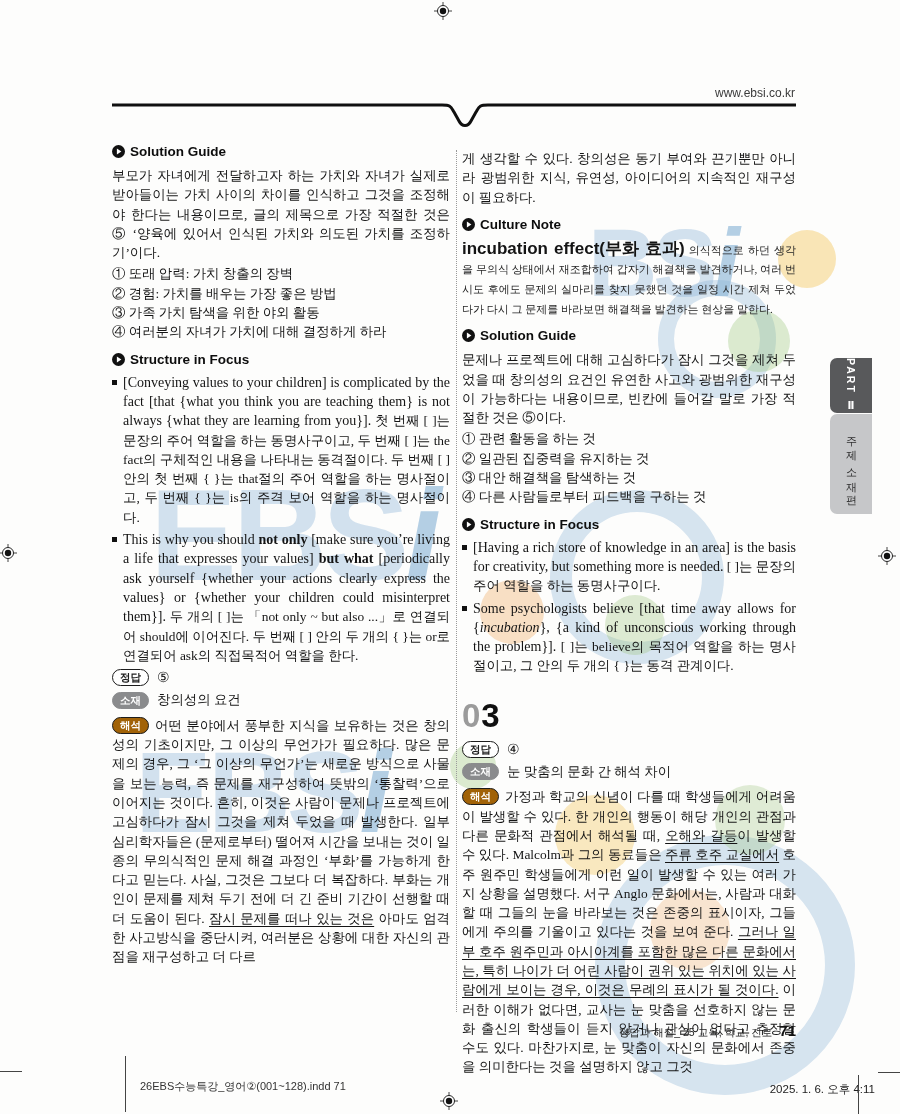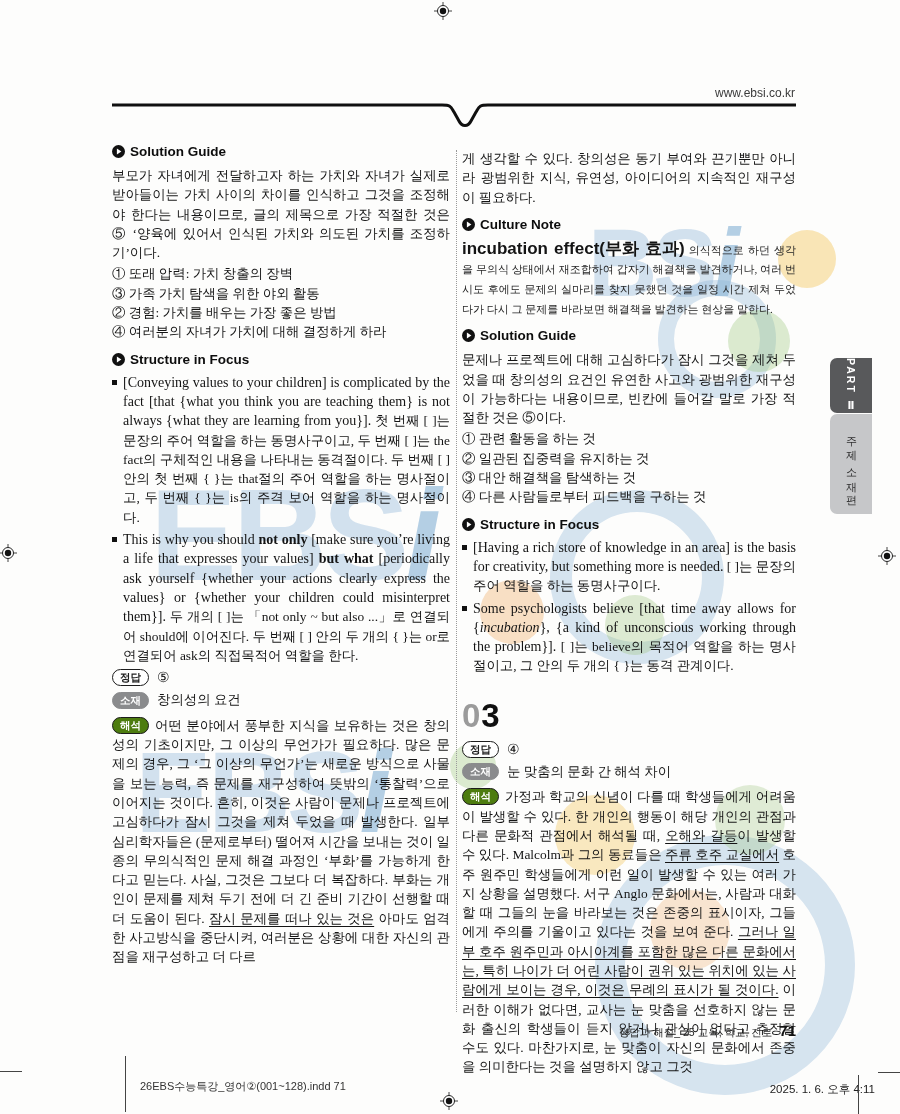--- a/index.html
+++ b/index.html
@@ -40,21 +40,21 @@
   i.it{font-style:italic;}
 
   .qnum{font-family:"Liberation Sans","DejaVu Sans",sans-serif;font-weight:700;font-size:33px;line-height:36px;letter-spacing:1px;margin:22px 0 6px;text-align:left;}
   .qnum .zero{color:#9b9b9b;}
   .qnum .dig{color:#101010;}
 
   .badge-row{display:flex;align-items:center;gap:8px;margin:2px 0 3px;text-align:left;}
   .badge{display:inline-block;box-sizing:border-box;min-width:37px;text-align:center;font-family:"Liberation Sans","DejaVu Sans",sans-serif;font-size:10.5px;font-weight:700;line-height:15px;border-radius:9px;padding:0 7px;}
   .badge.answer{border:1.4px solid #1c1c1c;color:#1c1c1c;background:#fff;}
   .badge.topic{background:#8a8b8d;color:#fff;border:1.4px solid #8a8b8d;}
-  .badge.interp{background:#4d7c0f;color:#fff;border:1.4px solid #1c1c1c;}
+  .badge.interp{background:#a16207;color:#fff;border:1.4px solid #1c1c1c;}
   .badge.inline{margin-right:6px;position:relative;top:-1px;}
   .answer-value{font-size:14px;}
 
   .u{text-decoration:underline;text-underline-offset:3px;}
 
   .cn-term{font-family:"Liberation Sans","DejaVu Sans",sans-serif;font-weight:700;font-size:17px;}
   .cn-body{font-size:11px;line-height:18.6px;color:#232323;}
 
   
   .side-tab{position:absolute;left:830px;width:42px;z-index:3;display:flex;align-items:center;justify-content:center;writing-mode:vertical-rl;font-family:"Liberation Sans","DejaVu Sans",sans-serif;letter-spacing:2px;}
@@ -141,22 +141,22 @@
       <span class="picon">
           <svg width="13" height="13" viewBox="0 0 13 13">
             <circle cx="6.5" cy="6.5" r="6.5" fill="#111"></circle>
             <path d="M4.9 3.6 L9.4 6.5 L4.9 9.4 Z" fill="#fff"></path>
           </svg>
         </span>
       <span>Solution Guide</span>
     </div>
     <p class="body">부모가 자녀에게 전달하고자 하는 가치와 자녀가 실제로 받아들이는 가치 사이의 차이를 인식하고 그것을 조정해야 한다는 내용이므로, 글의 제목으로 가장 적절한 것은 ⑤ ‘양육에 있어서 인식된 가치와 의도된 가치를 조정하기’이다.</p>
     <p class="optline">① 또래 압력: 가치 창출의 장벽</p>
+    <p class="optline">② 경험: 가치를 배우는 가장 좋은 방법</p>
     <p class="optline">③ 가족 가치 탐색을 위한 야외 활동</p>
-    <p class="optline">② 경험: 가치를 배우는 가장 좋은 방법</p>
     <p class="optline">④ 여러분의 자녀가 가치에 대해 결정하게 하라</p>
 
     <div class="heading">
       <span class="picon">
           <svg width="13" height="13" viewBox="0 0 13 13">
             <circle cx="6.5" cy="6.5" r="6.5" fill="#111"></circle>
             <path d="M4.9 3.6 L9.4 6.5 L4.9 9.4 Z" fill="#fff"></path>
           </svg>
         </span>
       <span>Structure in Focus</span>

